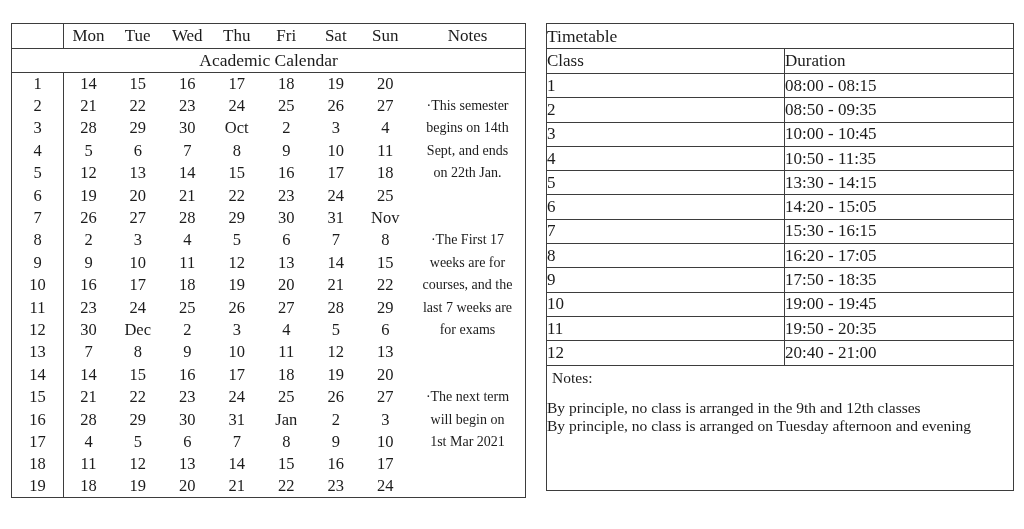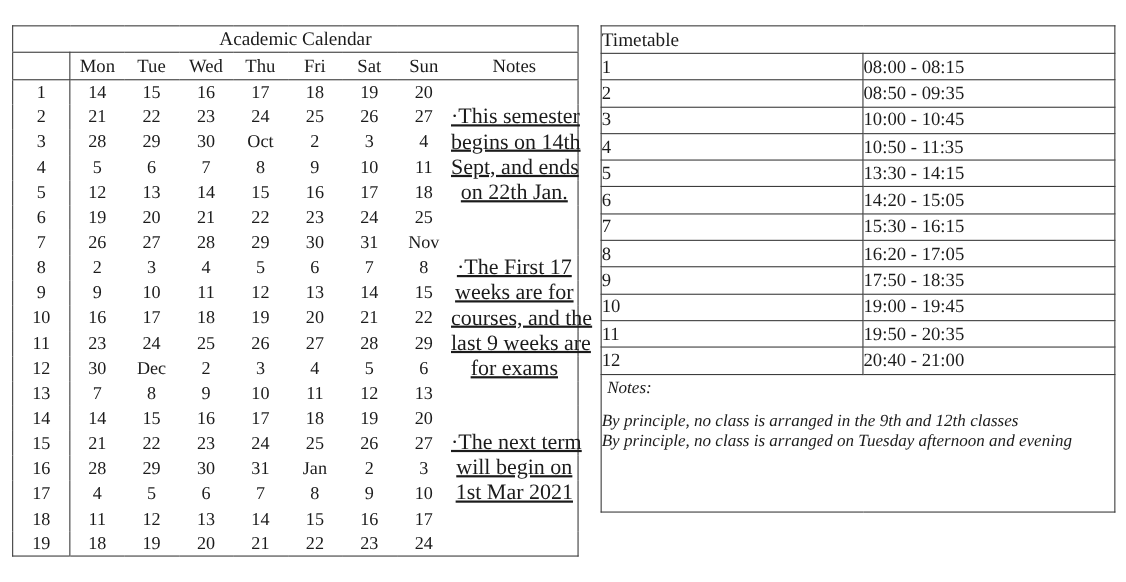--- a/index.html
+++ b/index.html
@@ -18,35 +18,35 @@
     width: 514px;
     border-collapse: collapse;
     table-layout: fixed;
     border: 1.5px solid #3d3d3d;
   }
   .cal td { text-align: center; vertical-align: middle; padding: 0; }
   .cal .ttl { height: 24px; font-size: 17.5px; border-bottom: 1.5px solid #3d3d3d; }
   .cal .hd  { height: 25px; font-size: 17px;  border-bottom: 1.5px solid #3d3d3d; }
   .cal .wk  { border-right: 1.5px solid #3d3d3d; }
   .cal tr.crow td { height: 22.4px; font-size: 16.5px; }
-  .cal tr.crow td.nt { font-size: 20px; white-space: nowrap; text-decoration: underline; }
+  .cal tr.crow td.nt { font-size: 14px; white-space: nowrap; }
 
   
   table.tt {
     position: absolute; left: 546px; top: 23px;
     width: 467px;
     border-collapse: collapse;
     table-layout: fixed;
     border: 1.5px solid #3d3d3d;
   }
   .tt td { text-align: left; vertical-align: middle; padding: 0; border: 1.5px solid #3d3d3d; }
   .tt .ttl { height: 25px; font-size: 17.5px; }
   .tt .hd  { height: 25px; font-size: 17px; }
   .tt tr.trow td { height: 24.3px; font-size: 17px; }
-  .tt td.notesbox { height: 125px; vertical-align: top; text-align: left; font-style: italic; }
+  .tt td.notesbox { height: 125px; vertical-align: top; text-align: left; }
   .notes-label { font-size: 15.5px; padding: 3px 0 0 5px; }
   .np { font-size: 15.5px; white-space: nowrap; }
   .np1 { margin-top: 12px; }
   .np2 { }
 </style>
 </head>
 <body>
 
 <table class="cal">
   <colgroup>
@@ -55,33 +55,33 @@
       <col style="width:49.5px">
       <col style="width:49.5px">
       <col style="width:49.5px">
     <col style="width:49.5px">
       <col style="width:49.5px">
       <col style="width:49.5px">
     <col style="width:115.5px">
   </colgroup>
   <tbody>
       <tr>
-    <td class="ttl" colspan="9">Academic Calendar</td>
-  </tr>
-  <tr>
     <td class="hd wk"></td>
     <td class="hd">Mon</td>
     <td class="hd">Tue</td>
     <td class="hd">Wed</td>
     <td class="hd">Thu</td>
     <td class="hd">Fri</td>
     <td class="hd">Sat</td>
     <td class="hd">Sun</td>
     <td class="hd">Notes</td>
   </tr>
+  <tr>
+    <td class="ttl" colspan="9">Academic Calendar</td>
+  </tr>
   <tr class="crow">
     <td class="wk">1</td>
     <td>14</td>
     <td>15</td>
     <td>16</td>
     <td>17</td>
     <td>18</td>
     <td>19</td>
     <td>20</td>
     <td class="nt"></td>
@@ -187,21 +187,21 @@
   </tr>
   <tr class="crow">
     <td class="wk">11</td>
     <td>23</td>
     <td>24</td>
     <td>25</td>
     <td>26</td>
     <td>27</td>
     <td>28</td>
     <td>29</td>
-    <td class="nt">last 9 weeks are</td>
+    <td class="nt">last 7 weeks are</td>
   </tr>
   <tr class="crow">
     <td class="wk">12</td>
     <td>30</td>
     <td>Dec</td>
     <td>2</td>
     <td>3</td>
     <td>4</td>
     <td>5</td>
     <td>6</td>
@@ -289,20 +289,24 @@
 
 <table class="tt">
   <colgroup>
     <col style="width:238px">
       <col style="width:229px">
   </colgroup>
   <tbody>
       <tr>
     <td class="ttl" colspan="2">Timetable</td>
   </tr>
+  <tr>
+    <td class="hd">Class</td>
+    <td class="hd">Duration</td>
+  </tr>
   <tr class="trow">
     <td>1</td>
     <td>08:00 - 08:15</td>
   </tr>
   <tr class="trow">
     <td>2</td>
     <td>08:50 - 09:35</td>
   </tr>
   <tr class="trow">
     <td>3</td>

